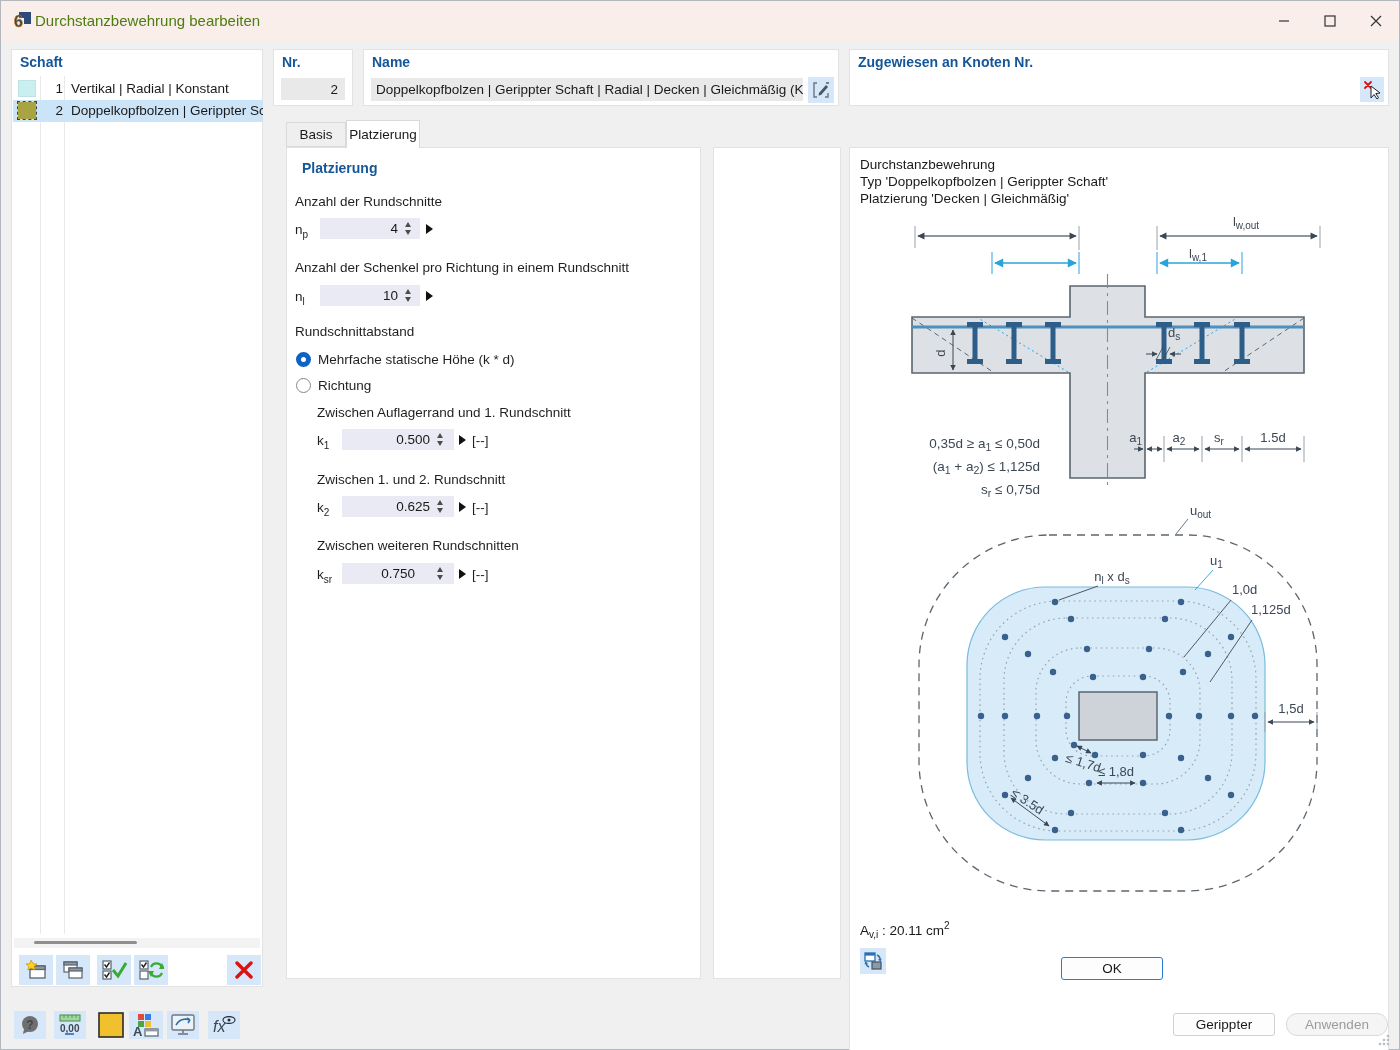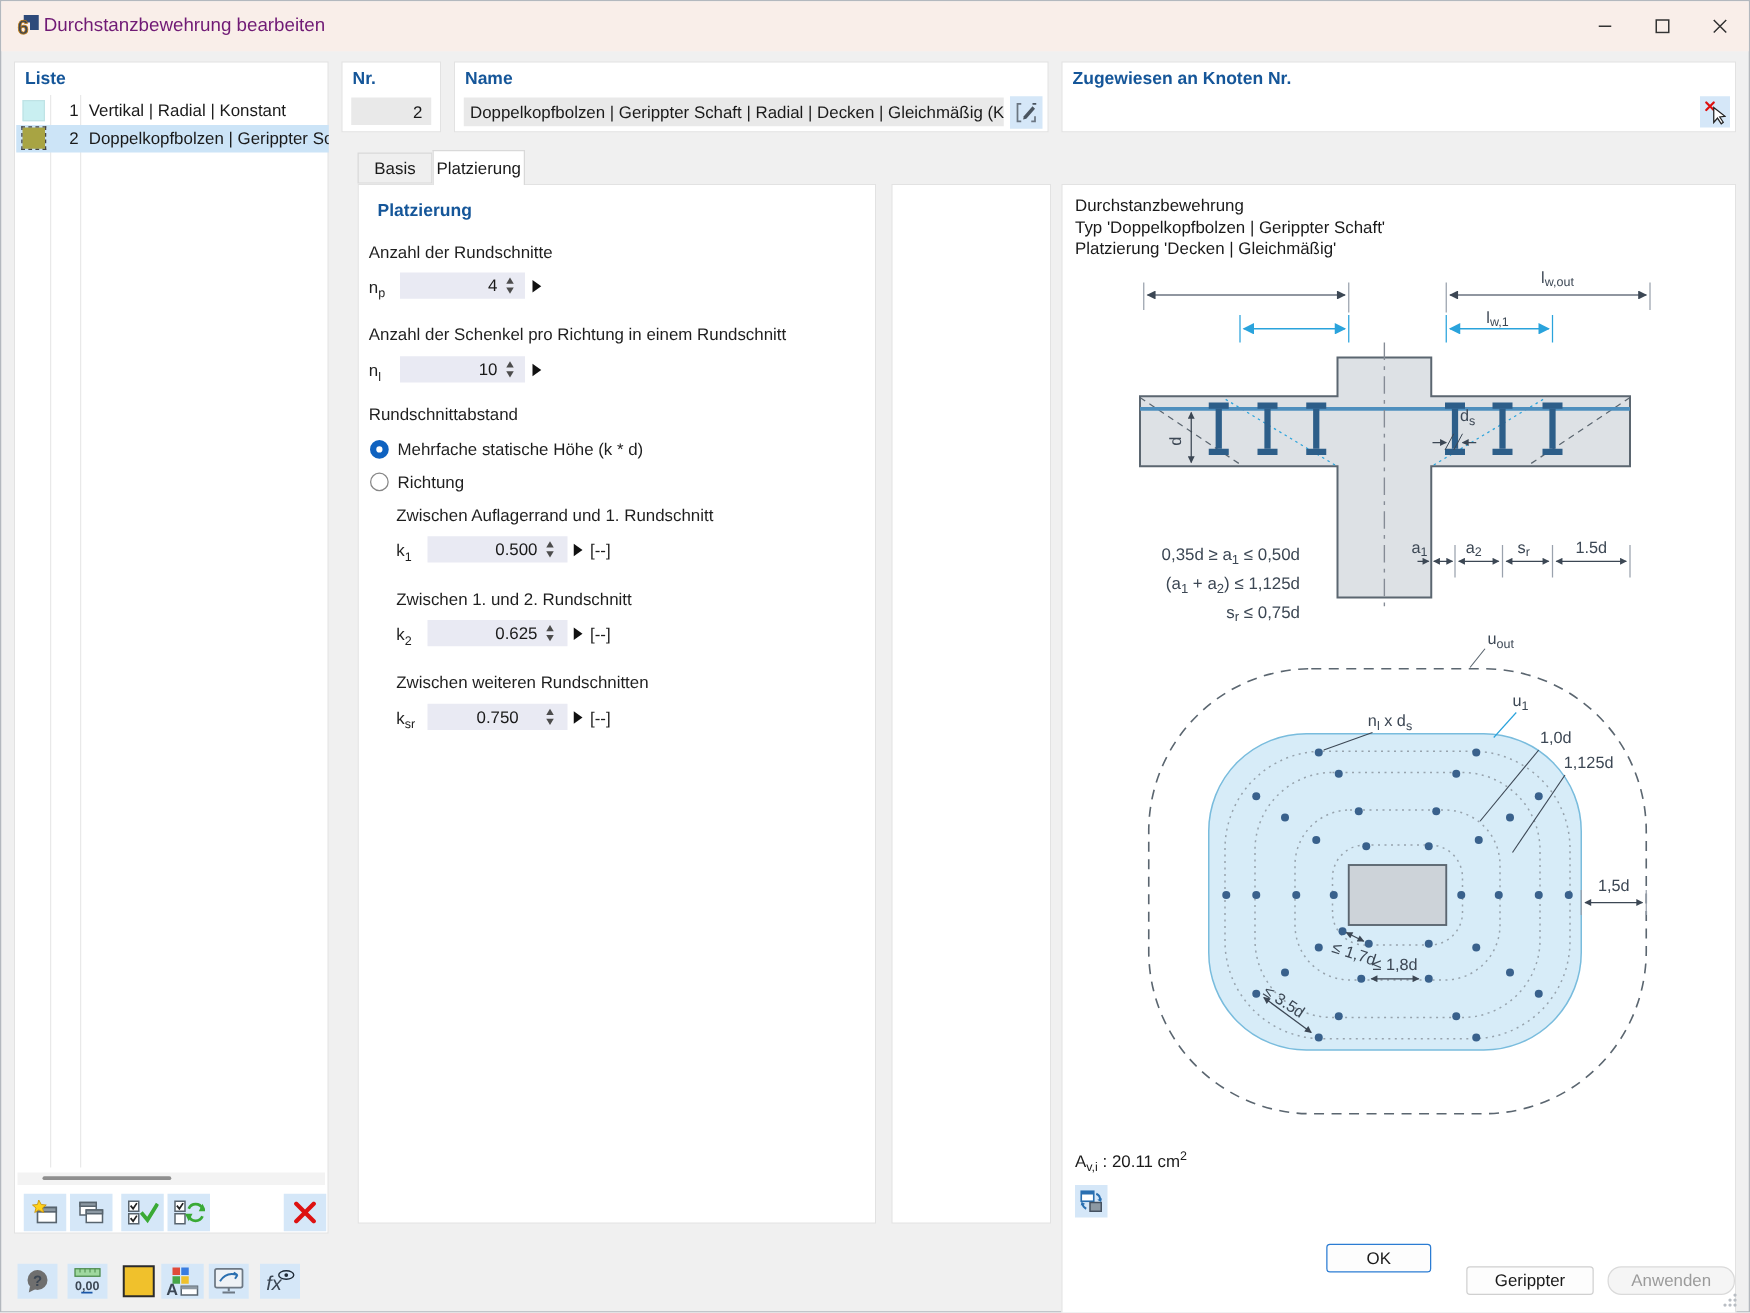--- a/index.html
+++ b/index.html
@@ -1,20 +1,20 @@
 <!DOCTYPE html>
 <html><head>
 <meta charset="utf-8">
 <style>
   html,body{margin:0;padding:0;}
   body{width:1400px;height:1050px;background:#f0f0f0;font-family:"Liberation Sans",sans-serif;font-size:14px;color:#1a1a1a;position:relative;overflow:hidden;}
   #app{position:absolute;inset:0;border:1px solid #b3b8be;box-sizing:border-box;background:#f0f0f0;}
   
   .titlebar{position:absolute;left:0;top:0;width:100%;height:40px;background:#f9eee9;}
-  .titlebar .title{position:absolute;left:34px;top:11px;font-size:15px;color:#701a75;}
+  .titlebar .title{position:absolute;left:34px;top:11px;font-size:15px;color:#4d7c0f;}
   .appicon{position:absolute;left:10px;top:9px;width:21px;height:21px;}
   .winbtn{position:absolute;top:0;width:46px;height:40px;display:flex;align-items:center;justify-content:center;}
   
   .panel{position:absolute;background:#fff;border:1px solid #e2e2e2;box-sizing:border-box;}
   .lbl-blue{font-weight:700;color:#155699;font-size:14px;}
   .fld{position:absolute;background:#e9e9e9;box-sizing:border-box;font-size:13.5px;display:flex;align-items:center;}
   .fld.lav{background:#e9eaf3;}
   .spin{position:absolute;right:4px;top:0;height:100%;display:flex;flex-direction:column;justify-content:center;gap:3px;}
   .sp-up{width:0;height:0;border-left:3.5px solid transparent;border-right:3.5px solid transparent;border-bottom:5px solid #4c4c4c;}
   .sp-dn{width:0;height:0;border-left:3.5px solid transparent;border-right:3.5px solid transparent;border-top:5px solid #4c4c4c;}
@@ -60,21 +60,21 @@
         </svg>
     </div>
     <div class="winbtn" style="right:0;">
       <svg width="12" height="12" viewBox="0 0 12 12">
           <path d="M1,1L11,11M11,1L1,11" stroke="#333" stroke-width="1.2"></path>
         </svg>
     </div>
   </div>
 
   <div class="panel" style="left:10px;top:48px;width:252px;height:938px;">
-    <div class="lbl-blue" style="position:absolute;left:8px;top:4px;">Liste</div>
+    <div class="lbl-blue" style="position:absolute;left:8px;top:4px;">Schaft</div>
     <div class="vline" style="left:28px;top:26px;height:858px;"></div>
     <div class="vline" style="left:52px;top:26px;height:858px;"></div>
     <div class="list-row" style="top:28px;">
       <div class="chip" style="background:#c9eff1;border:1px solid #bfe3e5;"></div>
       <div class="row-no">1</div>
       <div class="row-label">Vertikal | Radial | Konstant</div>
     </div>
     <div class="list-row" style="top:50px;background:#cce4f7;">
       <div class="chip" style="background:#a8a443;outline:1px dashed #444;"></div>
       <div class="row-no">2</div>
@@ -476,21 +476,21 @@
     </svg>
   </div>
   <div class="iconbtn" style="left:207px;top:1010px;width:32px;height:28px;">
     <svg width="26" height="24" viewBox="0 0 26 24">
       <text x="2" y="19" font-size="16" font-style="italic" font-family="Liberation Serif, serif" fill="#1e2a36">fx</text>
       <ellipse cx="18" cy="7" rx="6" ry="3.4" fill="none" stroke="#1e2a36" stroke-width="1.1"></ellipse>
       <circle cx="18" cy="7" r="1.5" fill="#1e2a36"></circle>
     </svg>
   </div>
 
-  <div class="btn primary" style="left:1060px;top:994px;width:84px;"><span>OK</span></div>
+  <div class="btn primary" style="left:1060px;top:956px;width:102px;"><span>OK</span></div>
   <div class="btn" style="left:1172px;top:1012px;width:102px;"><span>Gerippter</span></div>
   <div class="btn disabled" style="left:1285px;top:1012px;width:102px;border-radius:11px;"><span>Anwenden</span></div>
 
   <svg style="position:absolute;left:1376px;top:1032px;" width="14" height="14" viewBox="0 0 14 14">
     <g fill="#b9bec4">
         <circle cx="11" cy="3" r="1.3"></circle>
         <circle cx="11" cy="7" r="1.3"></circle>
         <circle cx="11" cy="11" r="1.3"></circle>
         <circle cx="7" cy="7" r="1.3"></circle>
         <circle cx="7" cy="11" r="1.3"></circle>

